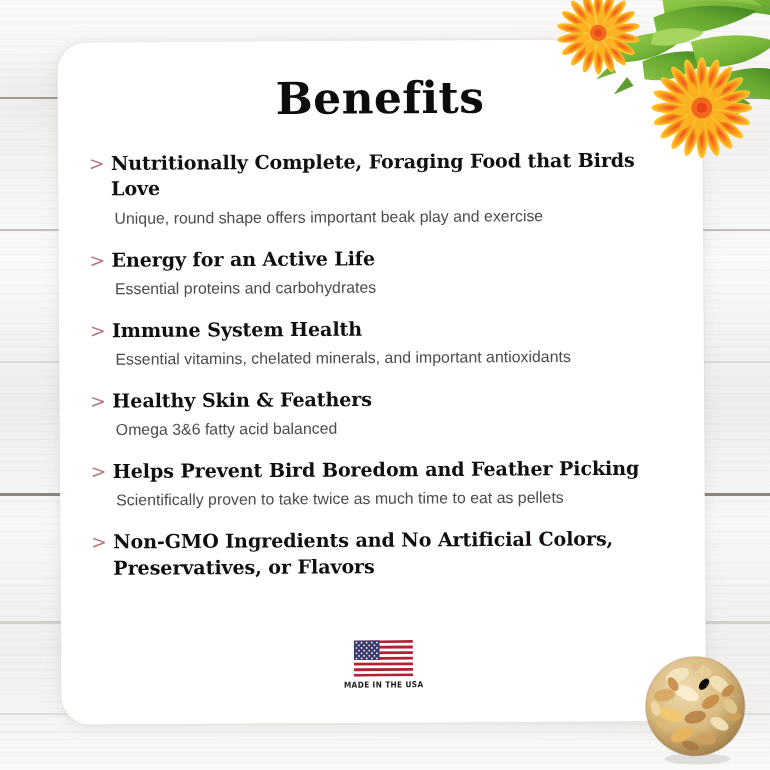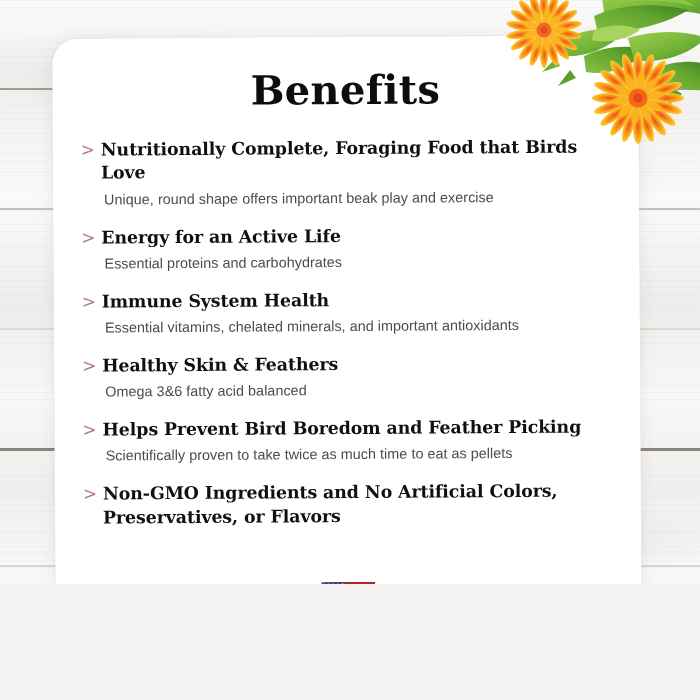--- a/index.html
+++ b/index.html
@@ -10,21 +10,21 @@
     overflow: hidden;
   }
   body {
     font-family: "Liberation Sans", sans-serif;
     background: #f4f3f1;
   }
 
   #stage {
     position: relative;
     width: 700px;
-    height: 584px;
+    height: 700px;
     overflow: hidden;
     background: #f7f6f4;
   }
 
   
   .wood {
     position: absolute;
     inset: 0;
     background:
       

